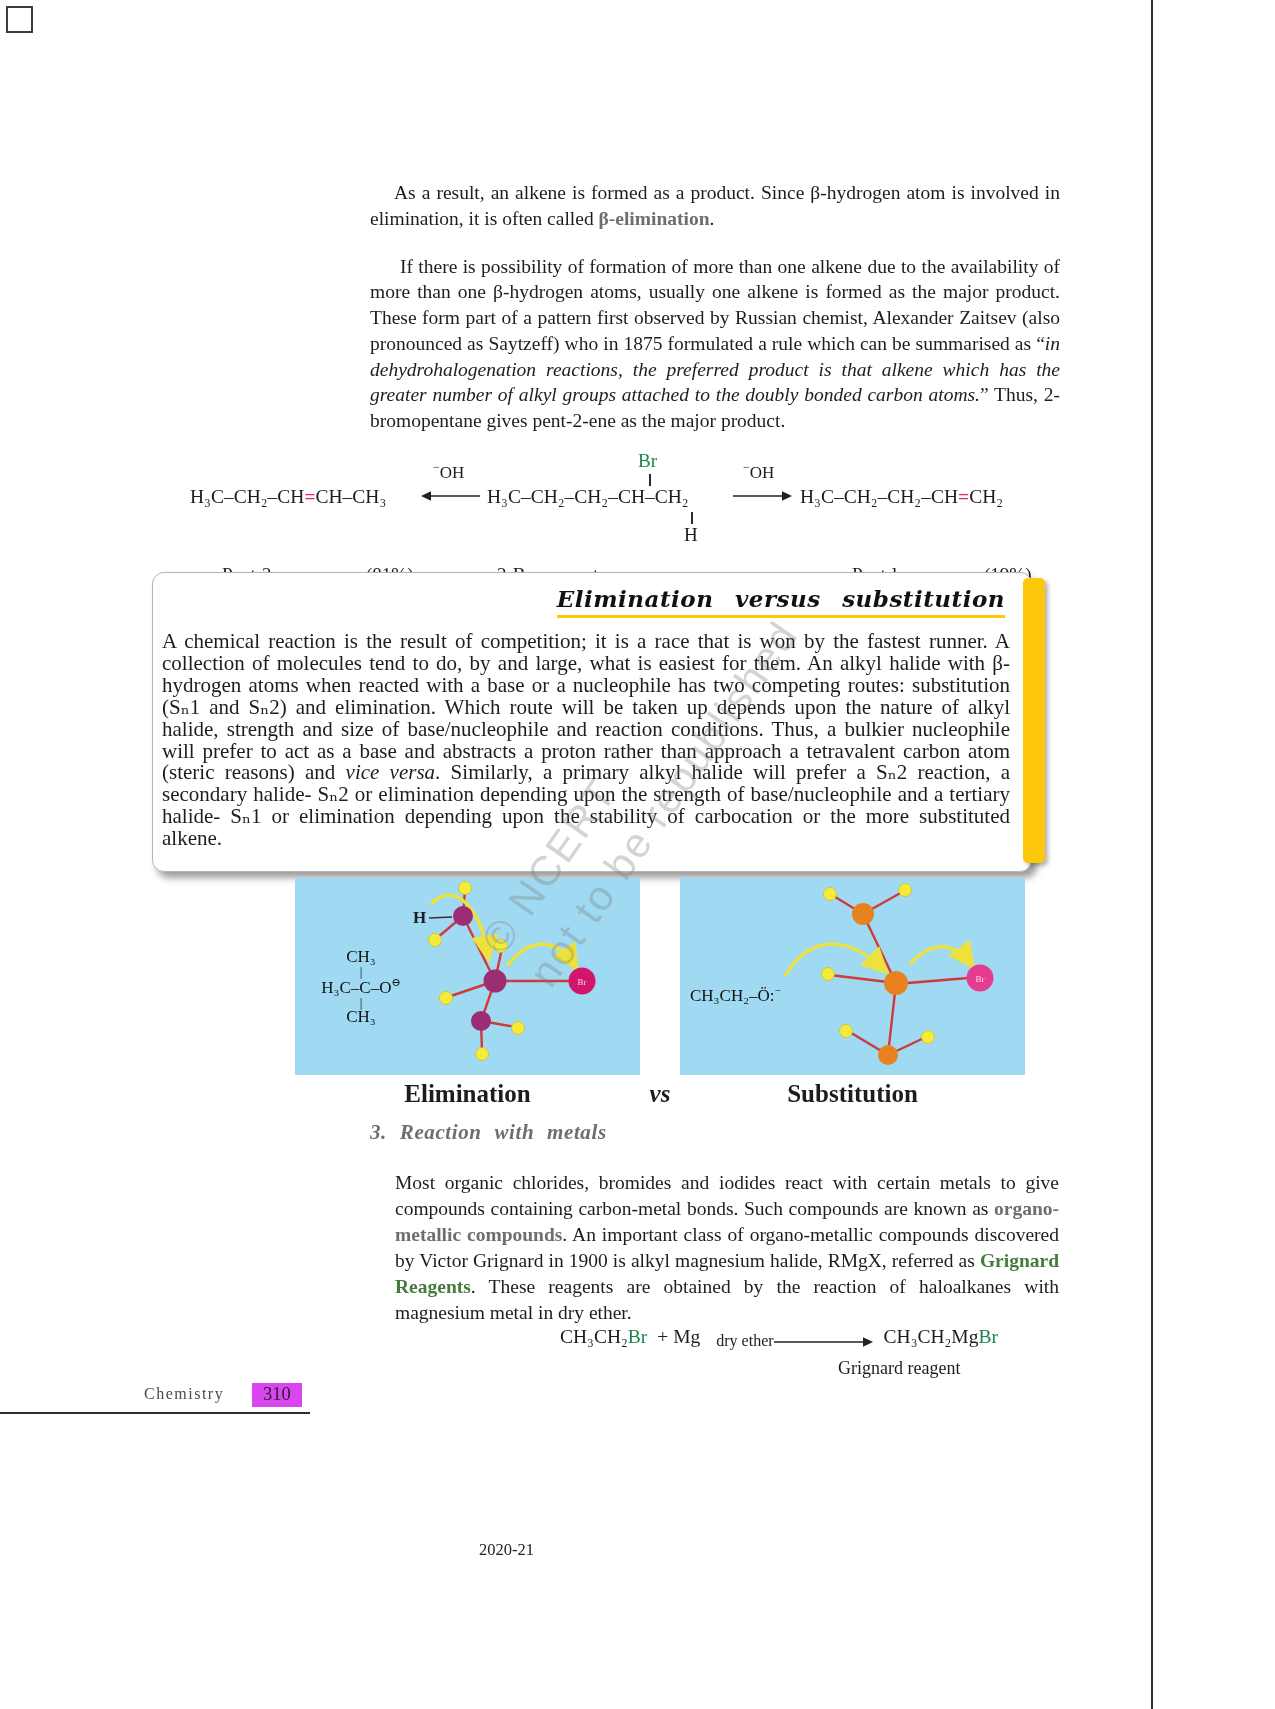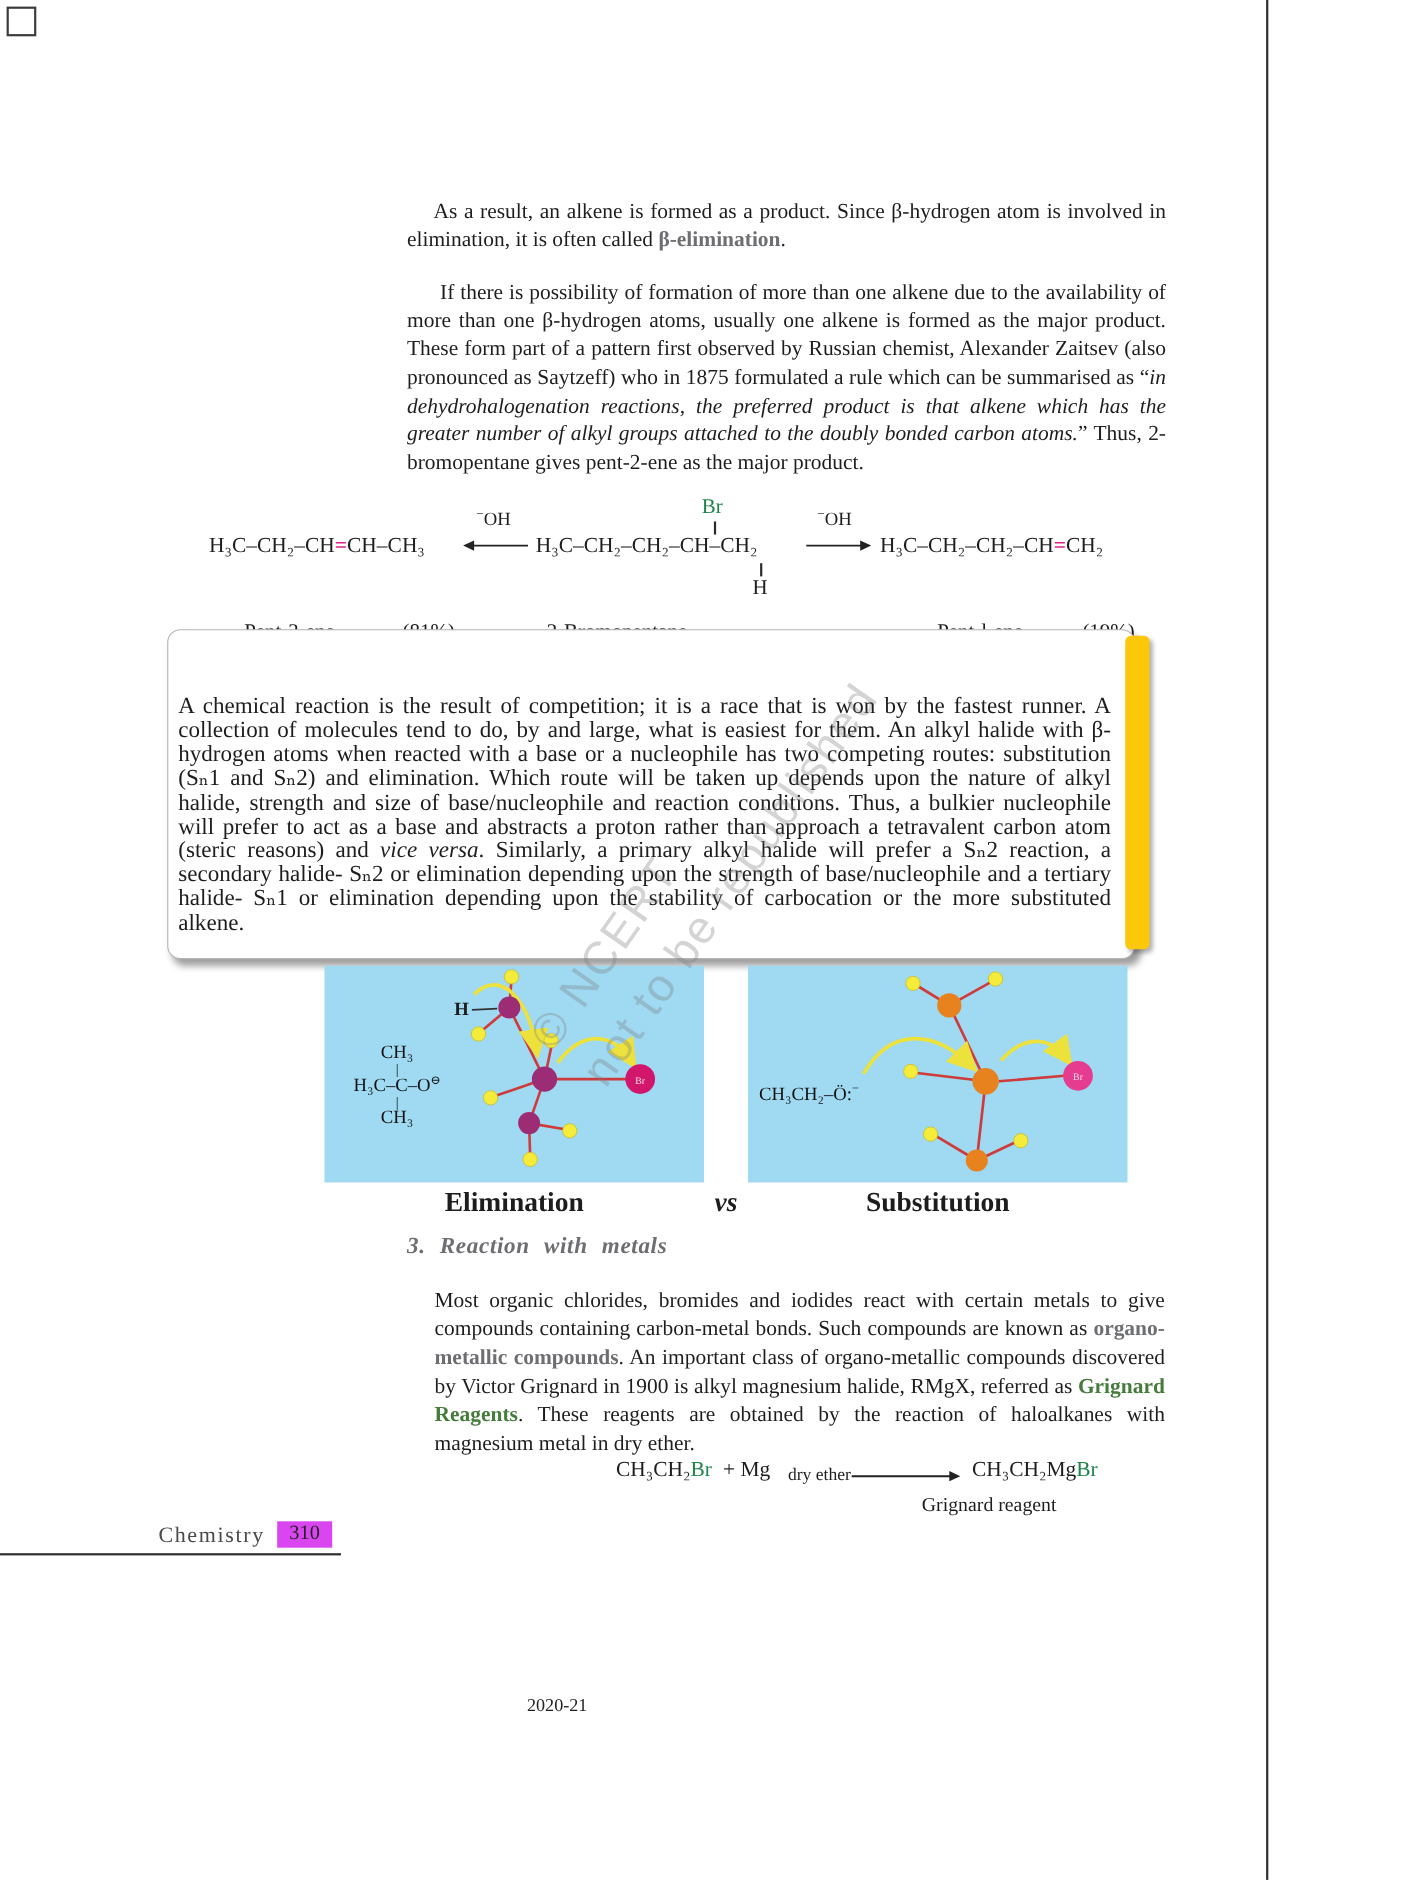--- a/index.html
+++ b/index.html
@@ -85,21 +85,21 @@
   .p3{left:395px;top:1150px;width:664px;line-height:26px;}
 
   
   .grignard{position:absolute;left:560px;top:1326px;display:flex;align-items:center;font-size:19.5px;white-space:nowrap;}
   .grignard .plus{margin:0 6px 0 10px;}
   .rxn{display:inline-flex;align-items:center;margin:0 10px;transform:translateY(5px);}
   .rxn-cond{font-size:16px;line-height:1;margin-bottom:2px;}
   .grignard-product{position:absolute;left:838px;top:1358px;font-size:18px;}
 
   
-  .footer-book{position:absolute;left:144px;top:1385px;font-size:20px;color:#4a4a4a;letter-spacing:1.5px;}
+  .footer-book{position:absolute;left:144px;top:1385px;font-size:16px;color:#4a4a4a;letter-spacing:1.5px;}
   .footer-page{position:absolute;left:252px;top:1383px;background:#d946ef;padding:1px 11px 2px;font-size:18.5px;color:#222;}
   .footer-line{position:absolute;left:0;top:1412px;width:310px;height:2px;background:#2e2e2e;}
   .year{position:absolute;left:0;top:1540px;width:1013px;text-align:center;font-size:16.5px;color:#222;}
 </style>
 </head>
 <body>
 
 <div class="page">
 
   <div class="corner-mark"></div>
@@ -134,20 +134,21 @@
 
     <div class="lbl lbl-p2ene">Pent-2-ene</div>
     <div class="lbl lbl-p2pct">(81%)</div>
     <div class="lbl lbl-bromo">2-Bromopentane</div>
     <div class="lbl lbl-p1ene">Pent-l-ene</div>
     <div class="lbl lbl-p1pct">(19%)</div>
   </div>
 
   <div class="vbox">
     <div class="vbox-bar"></div>
+    <div class="vbox-heading">Elimination versus substitution</div>
     <p class="vbox-body"><span>A chemical reaction is the result of competition; it is a race that is won by the fastest runner. A collection of molecules tend to do, by and large, what is easiest for them. An alkyl halide with β-hydrogen atoms when reacted with a base or a nucleophile has two competing routes: substitution (Sₙ1 and Sₙ2) and elimination. Which route will be taken up depends upon the nature of alkyl halide, strength and size of base/nucleophile and reaction conditions. Thus, a bulkier nucleophile will prefer to act as a base and abstracts a proton rather than approach a tetravalent carbon atom (steric reasons) and </span><em>vice versa</em><span>. Similarly, a primary alkyl halide will prefer a Sₙ2 reaction, a secondary halide- Sₙ2 or elimination depending upon the strength of base/nucleophile and a tertiary halide- Sₙ1 or elimination depending upon the stability of carbocation or the more substituted alkene.</span></p>
   </div>
 
   <div class="watermark">
     <div>© NCERT</div>
     <div>not to be republished</div>
   </div>
 
   <div class="fig fig-left">
     <svg class="figsvg" width="345" height="197" viewBox="0 0 345 197">

